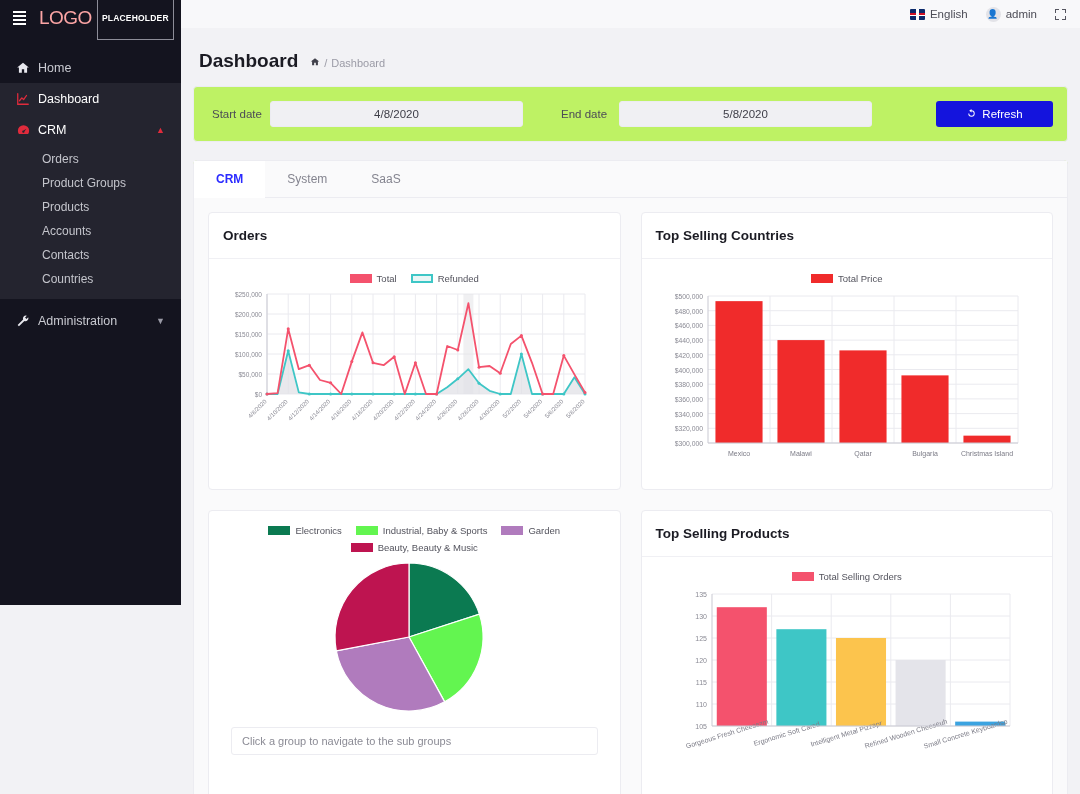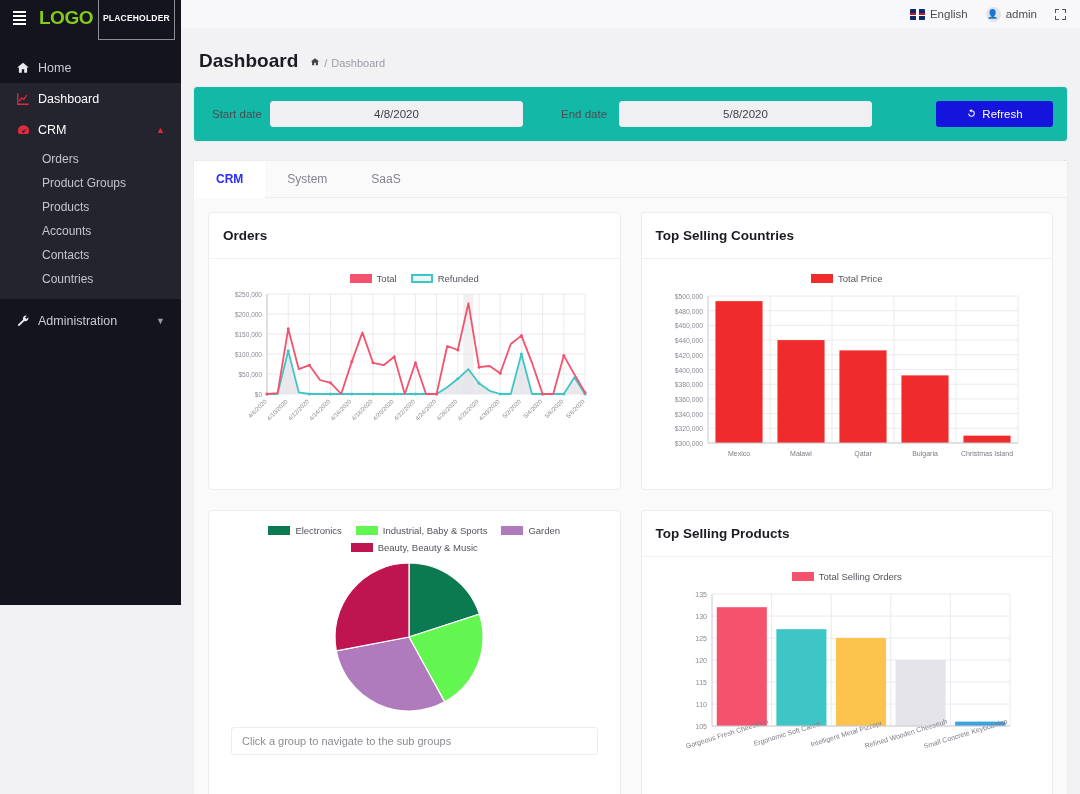--- a/index.html
+++ b/index.html
@@ -18,21 +18,21 @@
     background: #14141f;
     color: #cfd0d6;
   }
   .brand {
     height: 36px; display: flex; align-items: center;
     padding: 0 0 0 13px; gap: 13px;
   }
   .hamburger { display: flex; flex-direction: column; gap: 2px; cursor: pointer; }
   .hamburger span { display: block; width: 13px; height: 2px; background: #fff; }
   .logo-wrap { display: flex; align-items: center; gap: 5px; }
-  .logo-text { color: #84cc16; font-size: 19px; font-weight: bold; letter-spacing: -0.5px; }
+  .logo-text { color: #fca5a5; font-size: 19px; font-weight: normal; letter-spacing: -0.5px; }
   .logo-badge {
     border: 1px solid #8d8d98; color: #fff; font-size: 8.5px;
     padding: 16px 4px; letter-spacing: 0.2px; font-weight: bold;
   }
   .nav { margin-top: 16px; }
   .nav-item {
     display: flex; align-items: center; height: 31px;
     padding-left: 16px; font-size: 12.5px; color: #c9cad1;
     cursor: pointer; position: relative;
   }
@@ -84,21 +84,21 @@
   .expand-icon span:nth-child(4) { right: 0; bottom: 0; border-left: 0; border-top: 0; }
 
   
   #main { position: absolute; left: 181px; top: 28px; right: 0; bottom: 0; padding: 0 12px; }
   .page-head { display: flex; align-items: baseline; gap: 12px; padding: 22px 6px 14px 6px; }
   .page-title { font-size: 19px; font-weight: bold; color: #1b1b23; }
   .crumb { font-size: 11px; color: #9b9ba6; display: flex; align-items: center; gap: 4px; }
   .crumb .home { color: #41414b; font-size: 10px; }
 
   .card {
-    background: #14b8a6; border: 1px solid #ececf1; border-radius: 4px;
+    background: #bef264; border: 1px solid #ececf1; border-radius: 4px;
   }
   #filter-card { height: 56px; display: flex; align-items: center; padding: 0 14px; gap: 0; }
   .field-group { display: flex; align-items: center; }
   .field-label { font-size: 11.5px; color: #4c4c56; width: 62px; padding-left: 4px; }
   .field-input {
     background: #f0f0f3; border: 1px solid #ececf1; border-radius: 3px;
     height: 26px; line-height: 24px; font-size: 11.5px; color: #3d3d47;
     text-align: center; width: 253px;
   }
   .btn-refresh {

